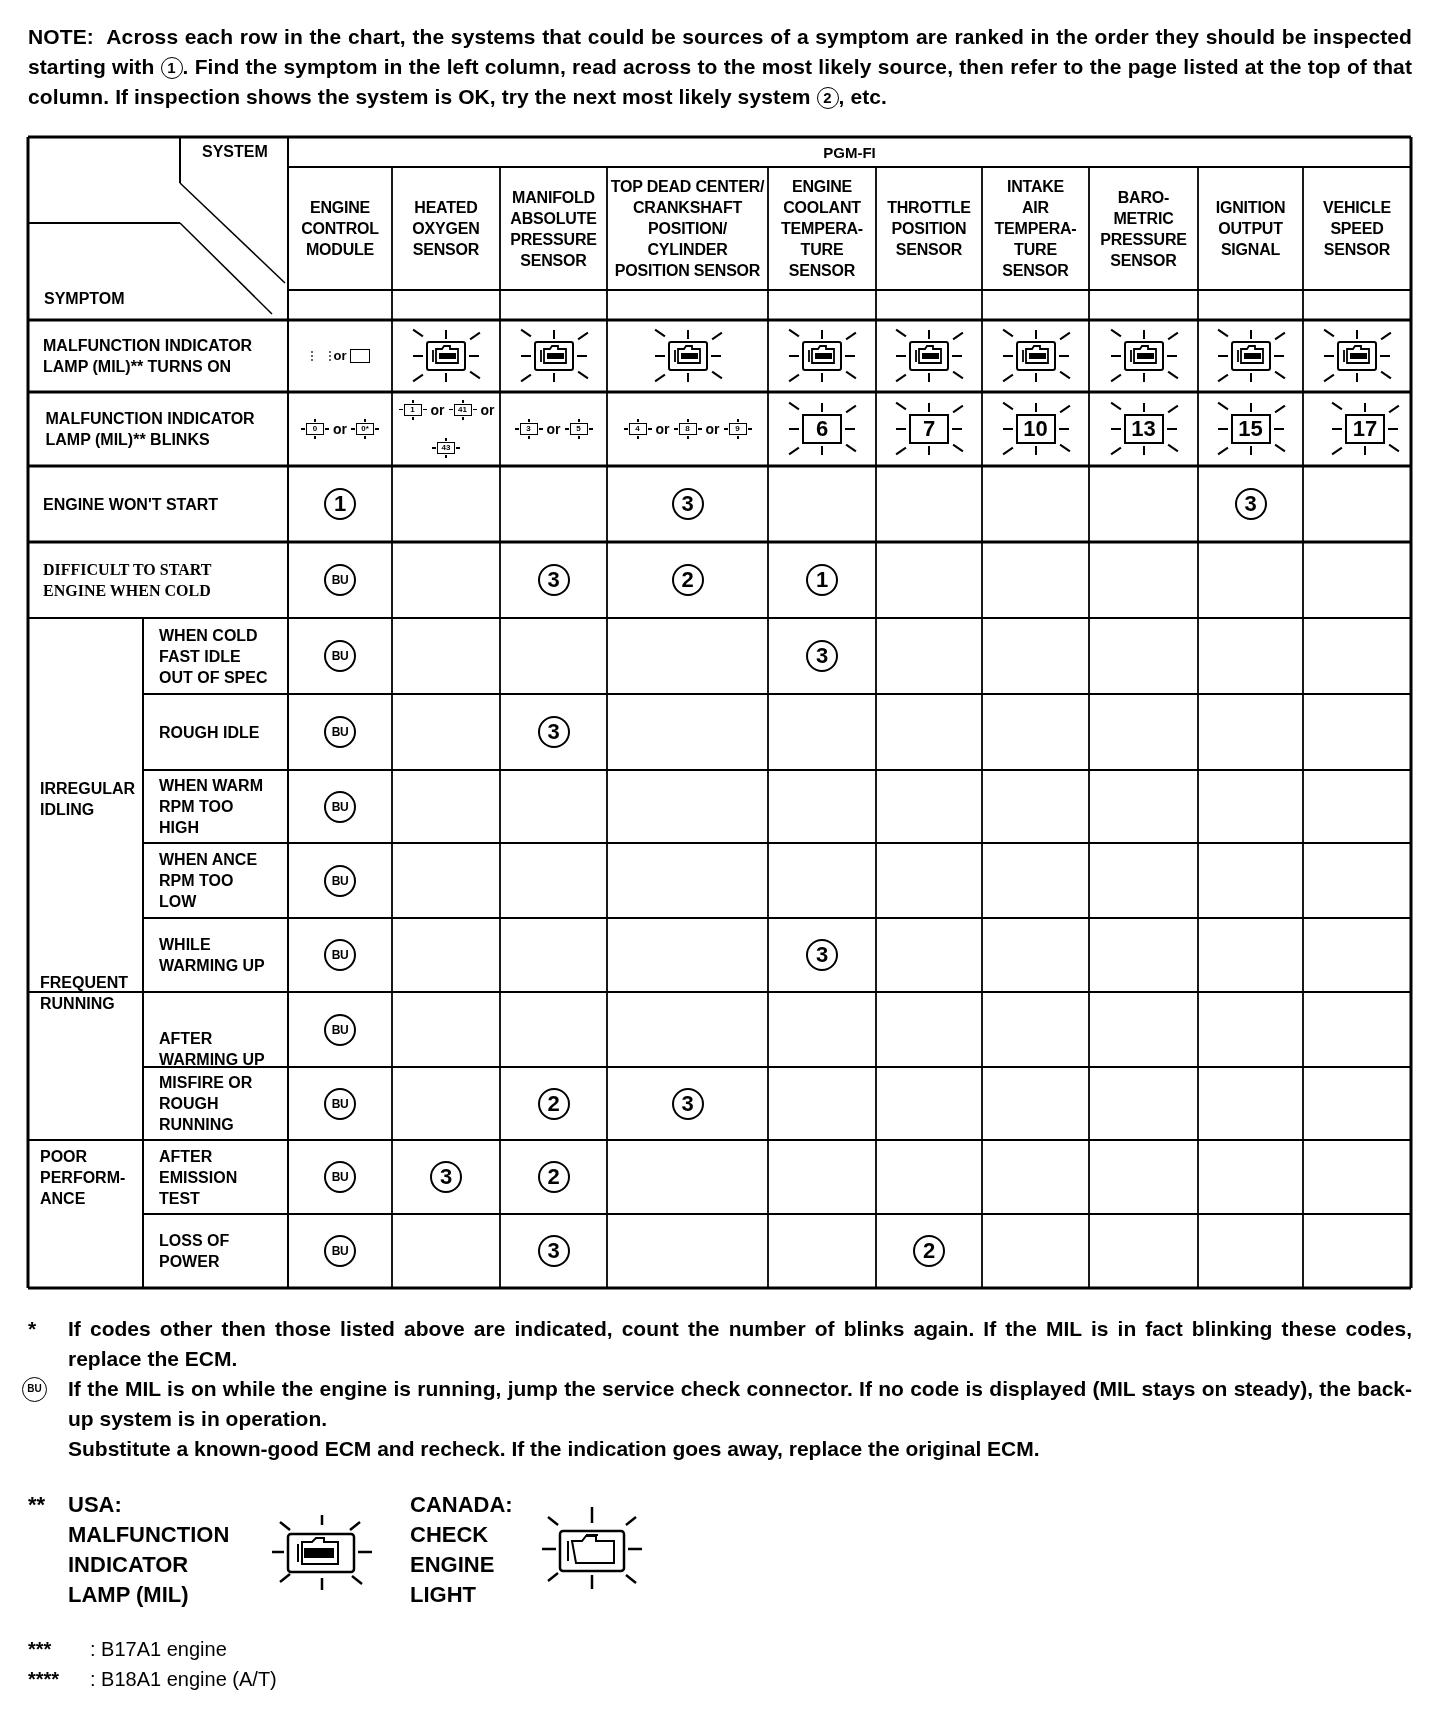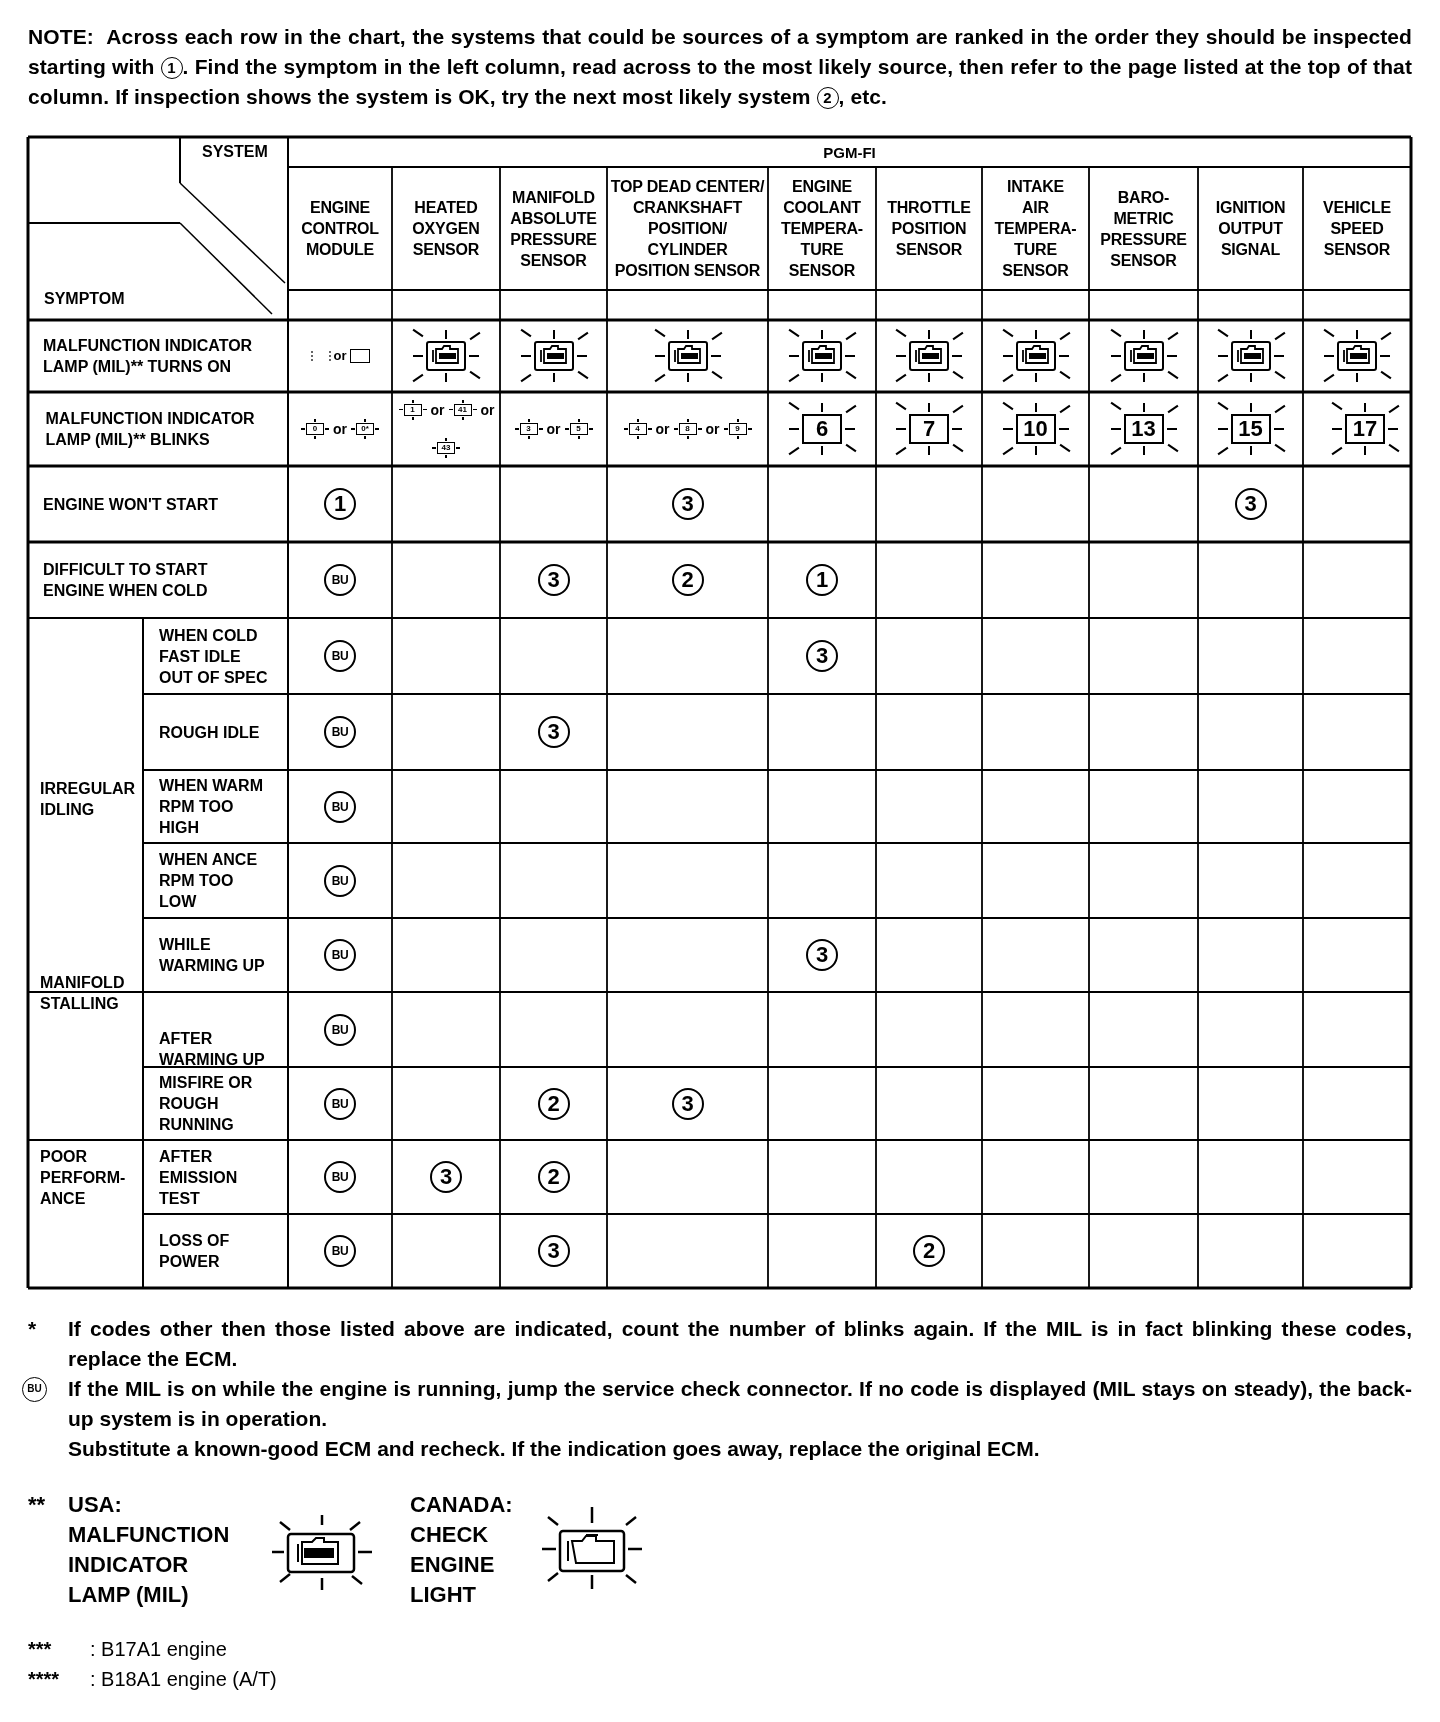--- a/index.html
+++ b/index.html
@@ -432,21 +432,21 @@
         <div class="ray" style="left: 12px; top: 4px; width: 12px; height: 2px; transform: rotate(35deg);"></div>
         <div class="ray" style="left: 69px; top: 7px; width: 12px; height: 2px; transform: rotate(-35deg);"></div>
         <div class="ray" style="left: 12px; top: 49px; width: 12px; height: 2px; transform: rotate(-35deg);"></div>
         <div class="ray" style="left: 69px; top: 46px; width: 12px; height: 2px; transform: rotate(35deg);"></div>
       </div>
     </div>
     <div class="cell sym" style="left: 28px; top: 618px; width: 115px; height: 300px; align-items: flex-start; padding-left: 12px; padding-top: 160px;">
       <span style="width: 90px;">IRREGULAR IDLING</span>
     </div>
     <div class="cell sym" style="left: 28px; top: 918px; width: 115px; height: 149px; align-items: center; padding-left: 12px;">
-      <span style="width: 90px;">MANIFOLD STALLING</span>
+      <span style="width: 90px;">FREQUENT RUNNING</span>
     </div>
     <div class="cell sym" style="left: 28px; top: 1067px; width: 115px; height: 221px; align-items: center; padding-left: 12px;">
       <span style="width: 90px;">POOR PERFORM- ANCE</span>
     </div>
     <div class="cell sym" style="left: 28px; top: 466px; width: 260px; height: 76px;">
       <span style="width: 200px;">ENGINE WON'T START</span>
     </div>
     <div class="cell " style="left: 288px; top: 466px; width: 104px; height: 76px;">
       <div class="rank">1</div>
     </div>
@@ -456,21 +456,21 @@
       <div class="rank">3</div>
     </div>
     <div class="cell " style="left: 768px; top: 466px; width: 108px; height: 76px;"></div>
     <div class="cell " style="left: 876px; top: 466px; width: 106px; height: 76px;"></div>
     <div class="cell " style="left: 982px; top: 466px; width: 107px; height: 76px;"></div>
     <div class="cell " style="left: 1089px; top: 466px; width: 109px; height: 76px;"></div>
     <div class="cell " style="left: 1198px; top: 466px; width: 105px; height: 76px;">
       <div class="rank">3</div>
     </div>
     <div class="cell " style="left: 1303px; top: 466px; width: 108px; height: 76px;"></div>
-    <div class="cell sym" style="left: 28px; top: 542px; width: 312px; height: 76px;">
+    <div class="cell sym" style="left: 28px; top: 542px; width: 312px; height: 76px; font-family: Liberation Serif, serif;">
       <span style="width: 200px;">DIFFICULT TO START ENGINE WHEN COLD</span>
     </div>
     <div class="cell " style="left: 288px; top: 542px; width: 104px; height: 76px;">
       <div class="rank bu">BU</div>
     </div>
     <div class="cell " style="left: 392px; top: 542px; width: 108px; height: 76px;"></div>
     <div class="cell " style="left: 500px; top: 542px; width: 107px; height: 76px;">
       <div class="rank">3</div>
     </div>
     <div class="cell " style="left: 607px; top: 542px; width: 161px; height: 76px;">

